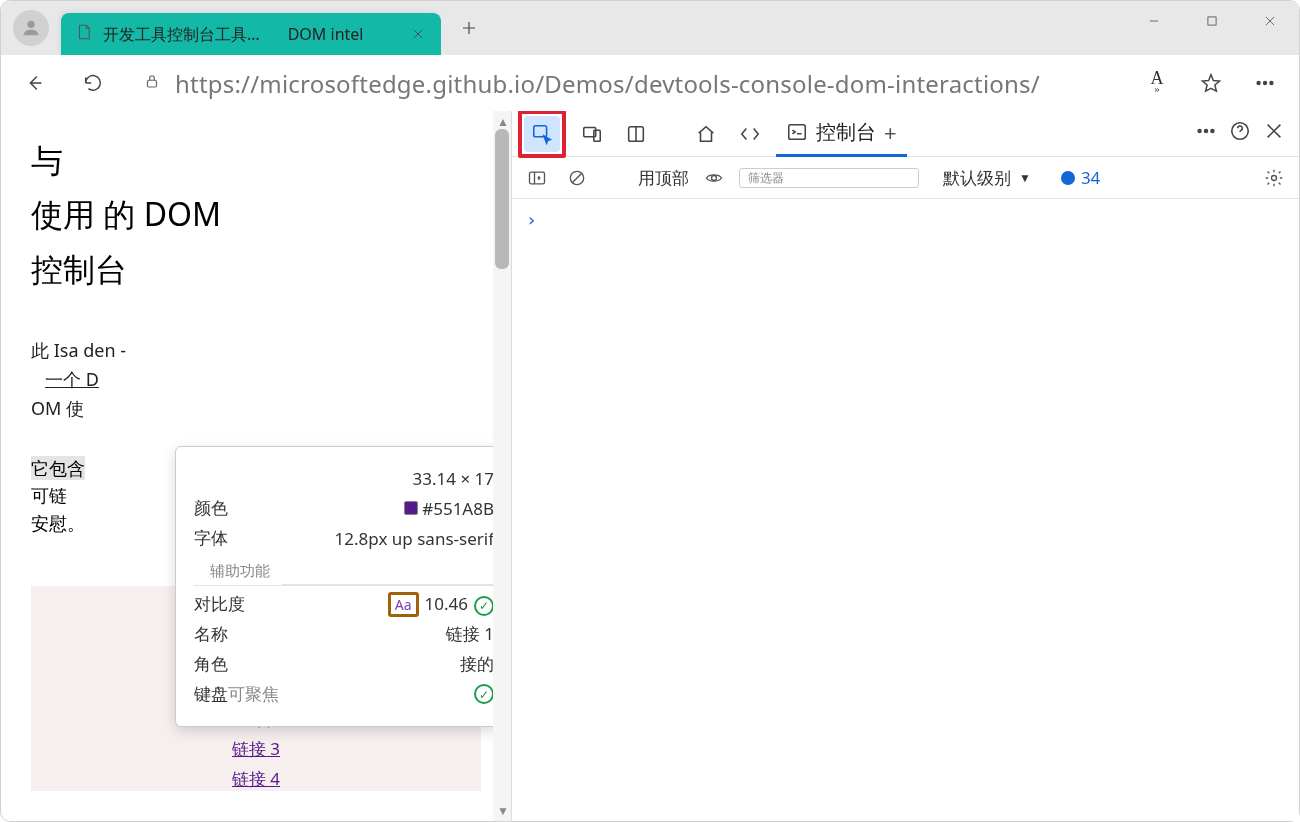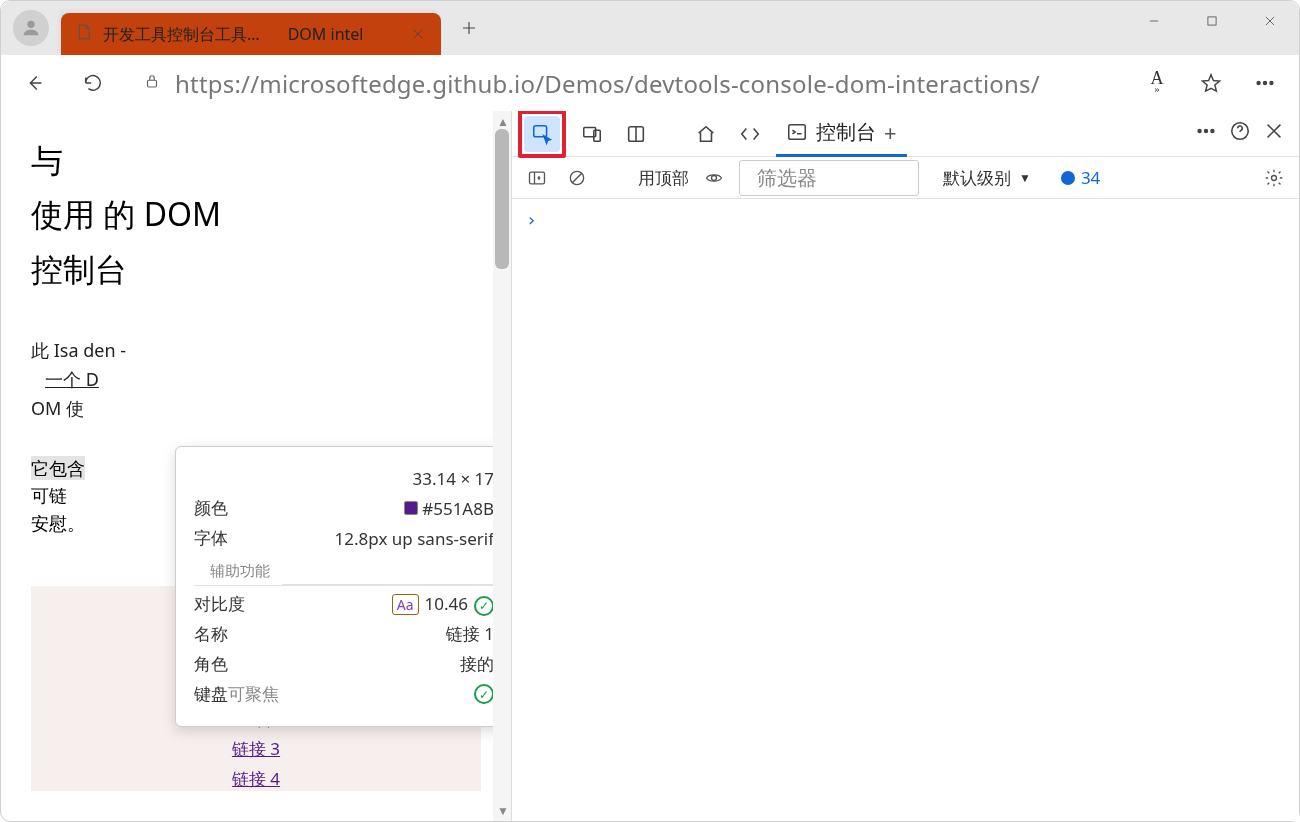--- a/index.html
+++ b/index.html
@@ -2,21 +2,21 @@
 <html><head>
 <meta charset="utf-8">
 <style>
   * { box-sizing: border-box; margin: 0; padding: 0; }
   html, body { width: 1300px; height: 822px; font-family: "Segoe UI", system-ui, sans-serif; overflow: hidden; background:#fff; }
   .window { width:100%; height:100%; display:flex; flex-direction:column; border:1px solid #d0d0d0; border-radius:10px; background:#fff; }
   
   .titlebar { height:54px; background:#e8e8e8; display:flex; align-items:flex-end; border-radius:10px 10px 0 0; }
   .profile { width:36px; height:36px; border-radius:50%; background:#d0d0d0; margin:8px 12px 8px 12px; align-self:center; display:flex; align-items:center; justify-content:center; }
   .profile svg { width:22px; height:22px; fill:#9a9a9a; }
-  .tab { position:relative; height:42px; background:#c2410c; border-radius:8px 8px 0 0; display:flex; align-items:center; padding:0 10px 0 14px; gap:10px; min-width:380px; margin-bottom:0; box-shadow: -2px -2px 4px rgba(0,0,0,0.05); }
+  .tab { position:relative; height:42px; background:#14b8a6; border-radius:8px 8px 0 0; display:flex; align-items:center; padding:0 10px 0 14px; gap:10px; min-width:380px; margin-bottom:0; box-shadow: -2px -2px 4px rgba(0,0,0,0.05); }
   .tab .favicon svg { width:18px; height:18px; stroke:#555; fill:none; stroke-width:1.4; }
   .tab .label1 { font-size:16px; color:#222; }
   .tab .label2 { font-size:16px; color:#222; margin-left:18px; }
   .tab .close { margin-left:auto; width:26px; height:26px; display:flex; align-items:center; justify-content:center; border-radius:4px; }
   .tab .close svg { width:14px; height:14px; stroke:#444; stroke-width:1.5; }
   .newtab { width:40px; height:40px; display:flex; align-items:center; justify-content:center; margin-left:8px; align-self:center; }
   .newtab svg { width:18px; height:18px; stroke:#444; stroke-width:1.5; }
   .winctrls { margin-left:auto; display:flex; align-self:flex-start; }
   .winbtn { width:58px; height:40px; display:flex; align-items:center; justify-content:center; }
   .winbtn svg { width:14px; height:14px; stroke:#333; stroke-width:1.2; fill:none; }
@@ -47,42 +47,42 @@
   .vscroll .arrow { position:absolute; left:4px; font-size:12px; color:#888; }
   
   .tooltip { position:absolute; left:174px; top:335px; width:338px; background:#fff; border:1px solid #ccc; border-radius:6px; box-shadow:0 4px 14px rgba(0,0,0,0.15); padding:14px 18px; font-size:17px; color:#333; }
   .tooltip .row { display:flex; justify-content:space-between; align-items:center; margin:6px 0; }
   .tooltip .dim { text-align:right; color:#333; }
   .tooltip .val { color:#333; }
   .tooltip .colval { display:flex; align-items:center; gap:4px; }
   .tooltip .swatch { width:14px; height:14px; display:inline-block; background:#551A8B; border:1px solid #888; border-radius:2px; }
   .tooltip .section { font-size:15px; color:#888; margin-top:10px; margin-bottom:4px; border-bottom:1px solid #e2e2e2; padding-bottom:4px; display:flex; }
   .tooltip .section span:first-child { flex:0 0 auto;margin-left:16px; }
-  .tooltip .aa { border:1px solid #a16207; color:#7a3fb8; padding:0 4px; font-size:14px; border-radius:3px; margin-right:6px; }
+  .tooltip .aa { border:3px solid #a16207; color:#7a3fb8; padding:0 4px; font-size:14px; border-radius:3px; margin-right:6px; }
   .check { width:20px; height:20px; border:2px solid #1a9c48; border-radius:50%; display:inline-flex; align-items:center; justify-content:center; color:#1a9c48; font-size:12px; margin-left:6px; }
 
   
   .devtools { flex:1; display:flex; flex-direction:column; border-left:1px solid #dcdcdc; background:#fff; }
   .dt-tabs { height:46px; display:flex; align-items:center; padding:0 6px; gap:8px; border-bottom:1px solid #e2e2e2; position:relative; }
   .dt-tabs .ic { width:36px; height:36px; display:flex; align-items:center; justify-content:center; border-radius:4px; }
   .dt-tabs .ic svg { width:22px; height:22px; stroke:#444; fill:none; stroke-width:1.7; }
   .inspect-hl { border:4px solid #d23; border-radius:2px; padding:2px; }
   .inspect-hl .ic { background:#cfe4ff; }
   .inspect-hl .ic svg { stroke:#1266d6; }
   .dt-tab { display:flex; align-items:center; gap:8px; height:46px; padding:0 10px; font-size:20px; color:#222; border-bottom:3px solid transparent; }
   .dt-tab.active { border-bottom-color:#1266d6; }
   .dt-tab svg { width:22px; height:22px; stroke:#444; fill:none; stroke-width:1.7; }
   .dt-right { margin-left:auto; display:flex; align-items:center; gap:12px; padding-right:8px; }
   .dt-right svg { width:22px; height:22px; stroke:#444; fill:none; stroke-width:1.7; }
   
   .dt-filter { height:42px; display:flex; align-items:center; gap:10px; padding:0 10px; border-bottom:1px solid #e2e2e2; font-size:17px; color:#333; }
   .dt-filter .ic2 { width:30px; height:30px; display:flex; align-items:center; justify-content:center; }
   .dt-filter .ic2 svg { width:20px; height:20px; stroke:#555; fill:none; stroke-width:1.6; }
   .dt-filter .top { font-weight:500;margin-left:36px; }
-  .dt-filter .filterbox { border:1px solid #ccc; border-radius:3px; height:36px; width:180px; padding:0 17px; font-size:20px; color:#888; display:flex; align-items:center; }
+  .dt-filter .filterbox { border:1px solid #ccc; border-radius:3px; height:20px; width:180px; padding:0 8px; font-size:12px; color:#888; display:flex; align-items:center; }
   .dt-filter .sel { margin-left:14px; font-size:17px; color:#333; display:flex; align-items:center; gap:8px; }
   .dt-filter .caret { font-size:12px; }
   .dt-filter .count { margin-left:20px; display:flex; align-items:center; gap:6px; color:#1266d6; }
   .dt-filter .count .dot { width:14px; height:14px; background:#1266d6; border-radius:50%; }
   .dt-filter .gear { margin-left:auto; }
   .dt-console { flex:1; padding:10px 14px; }
   .dt-console .prompt { color:#1266d6; font-family:monospace; font-size:18px; }
 </style>
 </head>
 <body>

